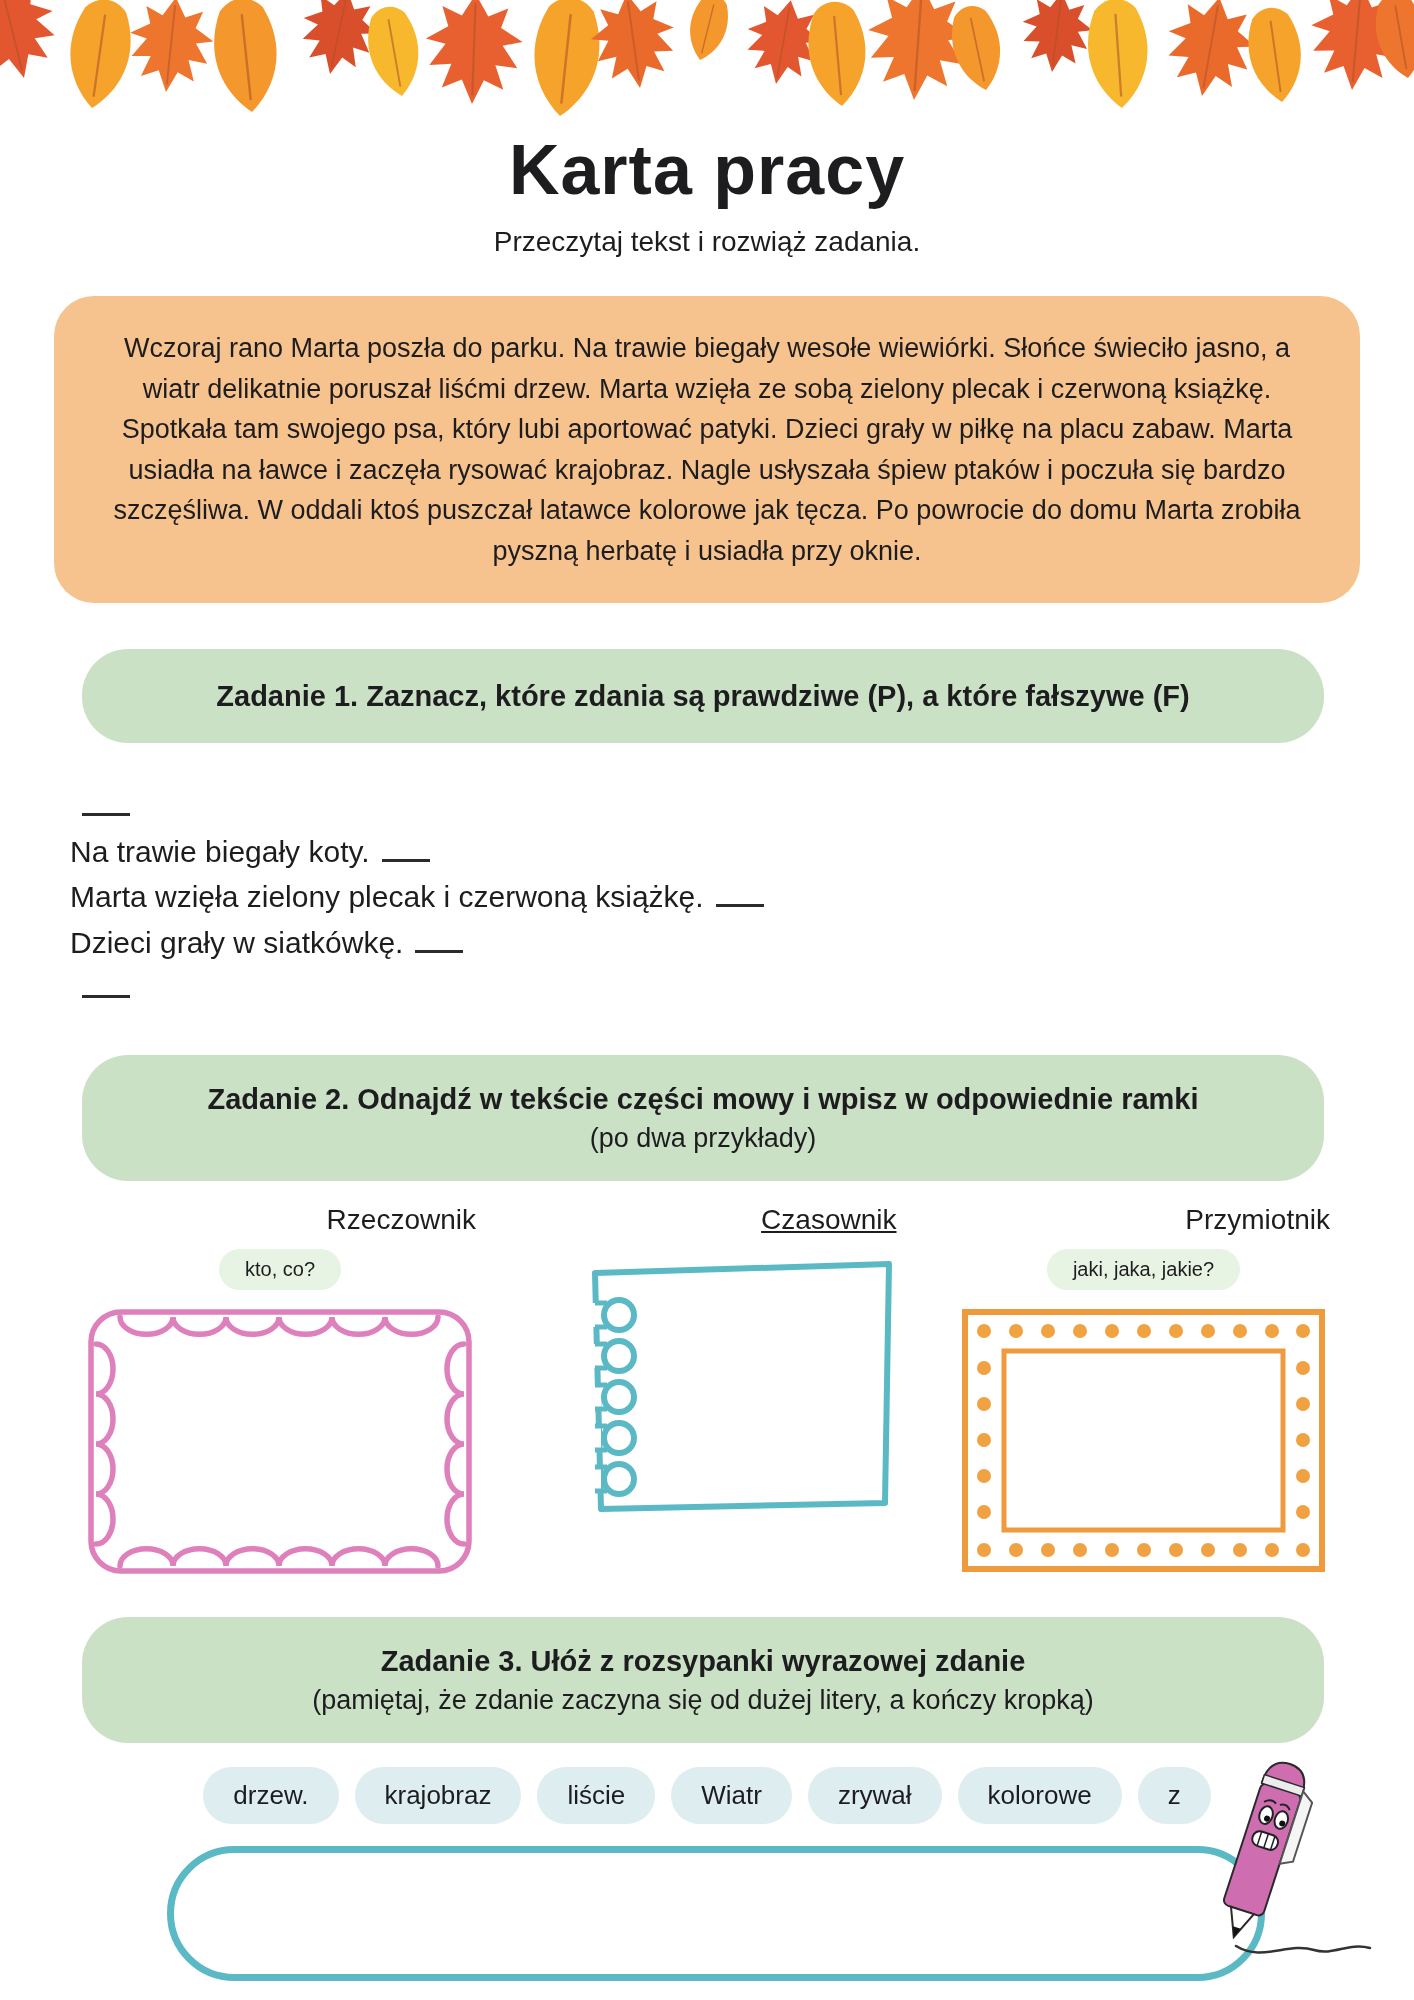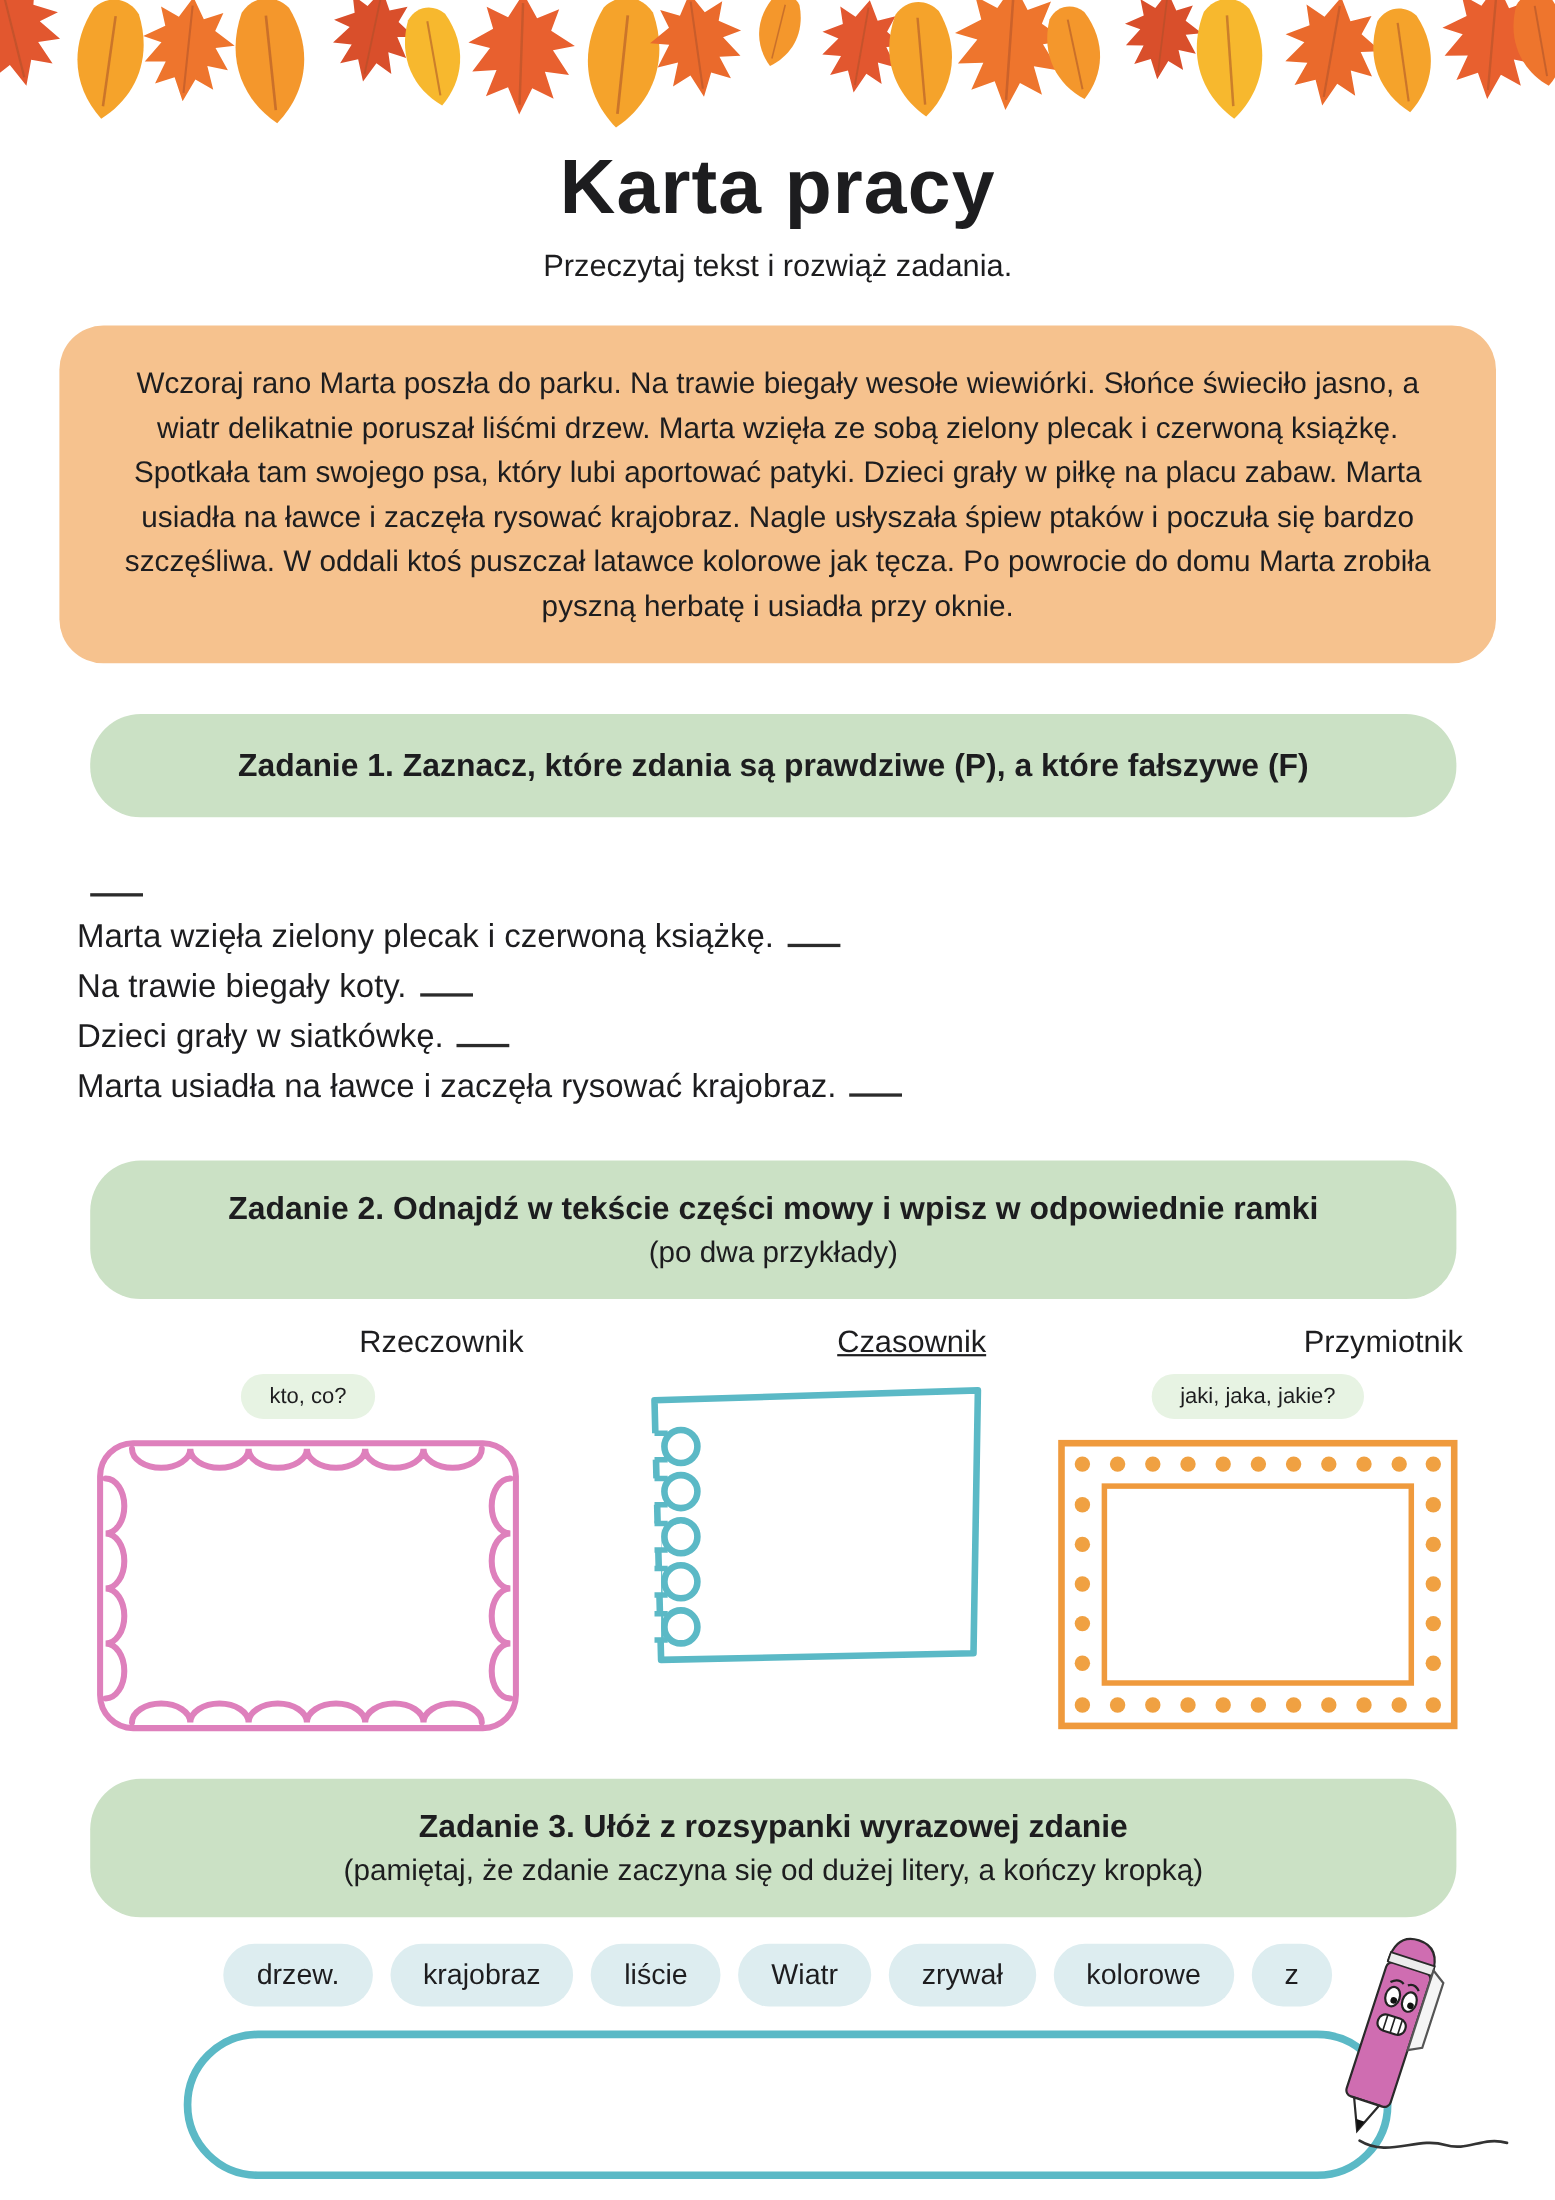--- a/index.html
+++ b/index.html
@@ -158,30 +158,30 @@
 
   <div class="task-banner banner-1">
     <div class="t-head">Zadanie 1. Zaznacz, które zdania są prawdziwe (P), a które fałszywe (F)</div>
   </div>
 
   <div class="sentences">
     <div class="sentence">
       <span class="blank"></span>
     </div>
     <div class="sentence">
+      <span>Na trawie biegały koty.</span><span class="blank"></span>
+    </div>
+    <div class="sentence">
       <span>Marta wzięła zielony plecak i czerwoną książkę.</span><span class="blank"></span>
     </div>
     <div class="sentence">
-      <span>Na trawie biegały koty.</span><span class="blank"></span>
-    </div>
-    <div class="sentence">
       <span>Dzieci grały w siatkówkę.</span><span class="blank"></span>
     </div>
     <div class="sentence">
-      <span>Marta usiadła na ławce i zaczęła rysować krajobraz.</span><span class="blank"></span>
+      <span class="blank"></span>
     </div>
   </div>
 
   <div class="task-banner banner-2">
     <div class="t-head">Zadanie 2. Odnajdź w tekście części mowy i wpisz w odpowiednie ramki</div>
     <div class="t-sub">(po dwa przykłady)</div>
   </div>
 
   <div class="columns">
 

